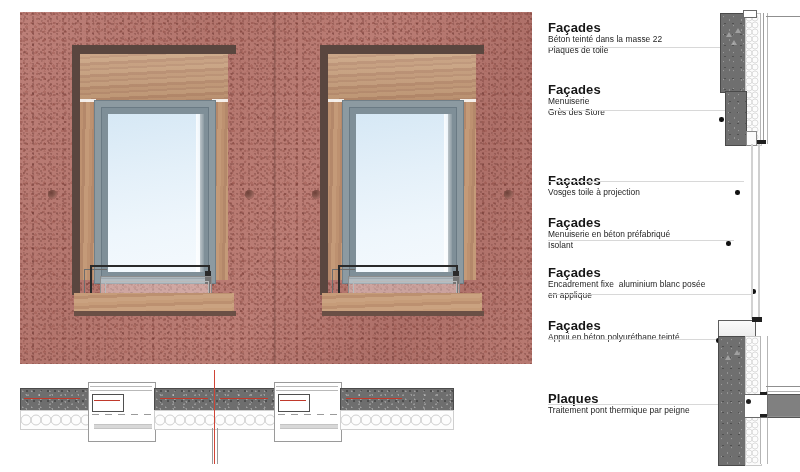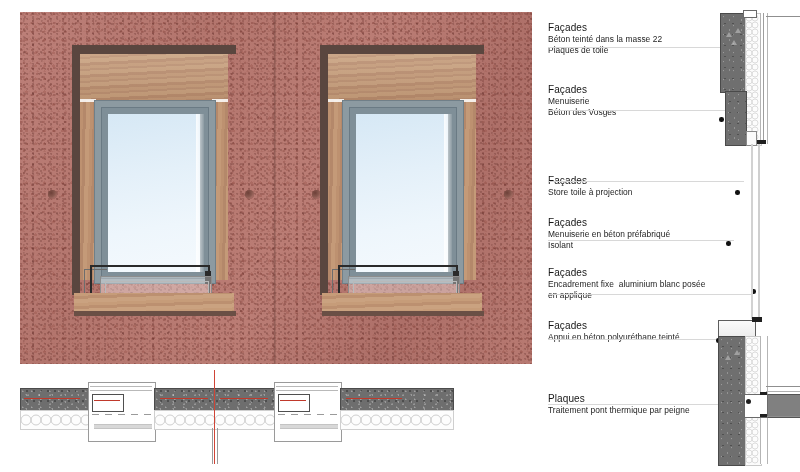--- a/index.html
+++ b/index.html
@@ -80,21 +80,21 @@
   .axis-red{position:absolute;background:#c0392b;}
   .dash{position:absolute;
         background-image:linear-gradient(90deg,#9a9a9a 0 7px,transparent 7px 13px);
         background-size:13px 1px;background-repeat:repeat-x;}
   .vaxis-red{position:absolute;background:#cf4436;}
   .glassline{position:absolute;background:#d8d8d8;border-top:1px solid #c4c4c4;border-bottom:1px solid #c4c4c4;}
 
   
   .notes{position:absolute;left:548px;top:12px;width:178px;}
   .note{position:absolute;left:0;width:180px;}
-  .note .ttl{font-weight:normal;font-size:10px;color:#161616;line-height:11.5px;letter-spacing:.1px;}
+  .note .ttl{font-weight:bold;font-size:13px;color:#161616;line-height:11.5px;letter-spacing:.1px;}
   .note .ln{font-size:8.4px;color:#1d1d1d;line-height:11.5px;letter-spacing:.05px;white-space:pre;}
   .leader{position:absolute;height:1px;background:#d8d8d8;}
   .leader-dot{position:absolute;width:4.5px;height:4.5px;border-radius:50%;background:#111;}
 
   
   .vsec{position:absolute;left:700px;top:0;width:100px;height:472px;}
   .vconc{position:absolute;background:#6f6f6f;border:1px solid #4a4a4a;
          background-image:
            radial-gradient(circle at 25% 28%, rgba(255,255,255,.3) 0 .8px,transparent 1px),
            radial-gradient(circle at 70% 62%, rgba(255,255,255,.25) 0 .7px,transparent .9px),
@@ -257,26 +257,26 @@
 
     <div class="note" style="top:10px;">
       <div class="ttl">Façades</div>
       <div class="ln">Béton teinté dans la masse 22</div>
       <div class="ln">Plaques de toile</div>
     </div>
 
     <div class="note" style="top:72px;">
       <div class="ttl">Façades</div>
       <div class="ln">Menuiserie</div>
-      <div class="ln">Béton des Vosges</div>
+      <div class="ln">Grès des Store</div>
     </div>
 
     <div class="note" style="top:163px;">
       <div class="ttl">Façades</div>
-      <div class="ln">Store toile à projection</div>
+      <div class="ln">Vosges toile à projection</div>
     </div>
 
     <div class="note" style="top:205px;">
       <div class="ttl">Façades</div>
       <div class="ln">Menuiserie en béton préfabriqué</div>
       <div class="ln">Isolant</div>
     </div>
 
     <div class="note" style="top:255px;">
       <div class="ttl">Façades</div>

